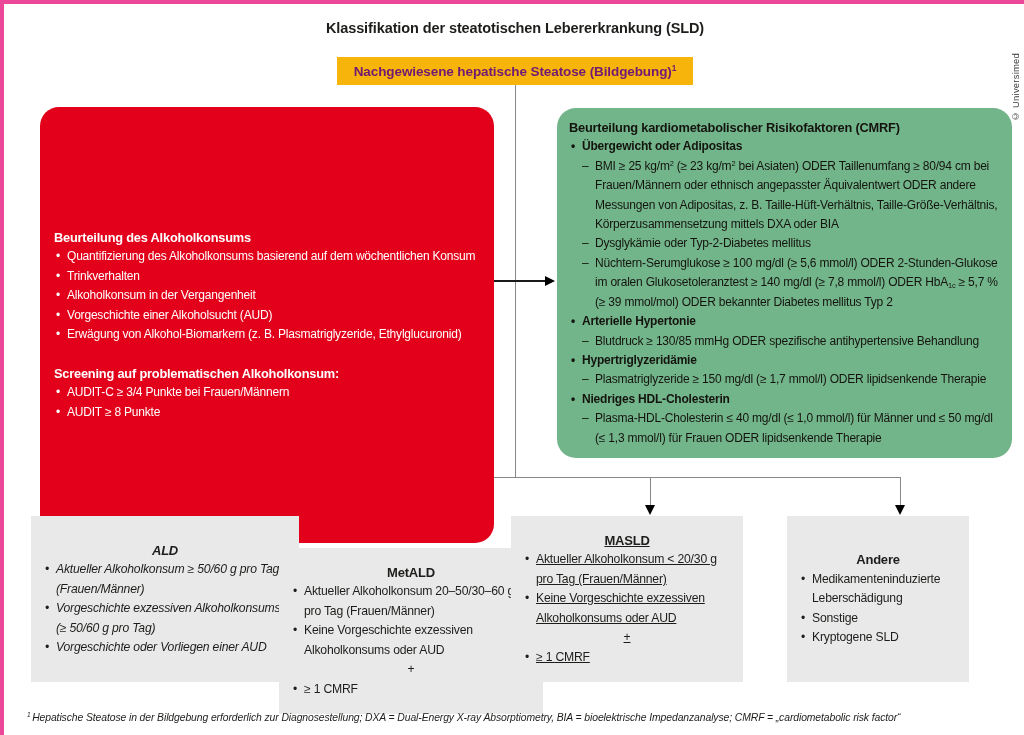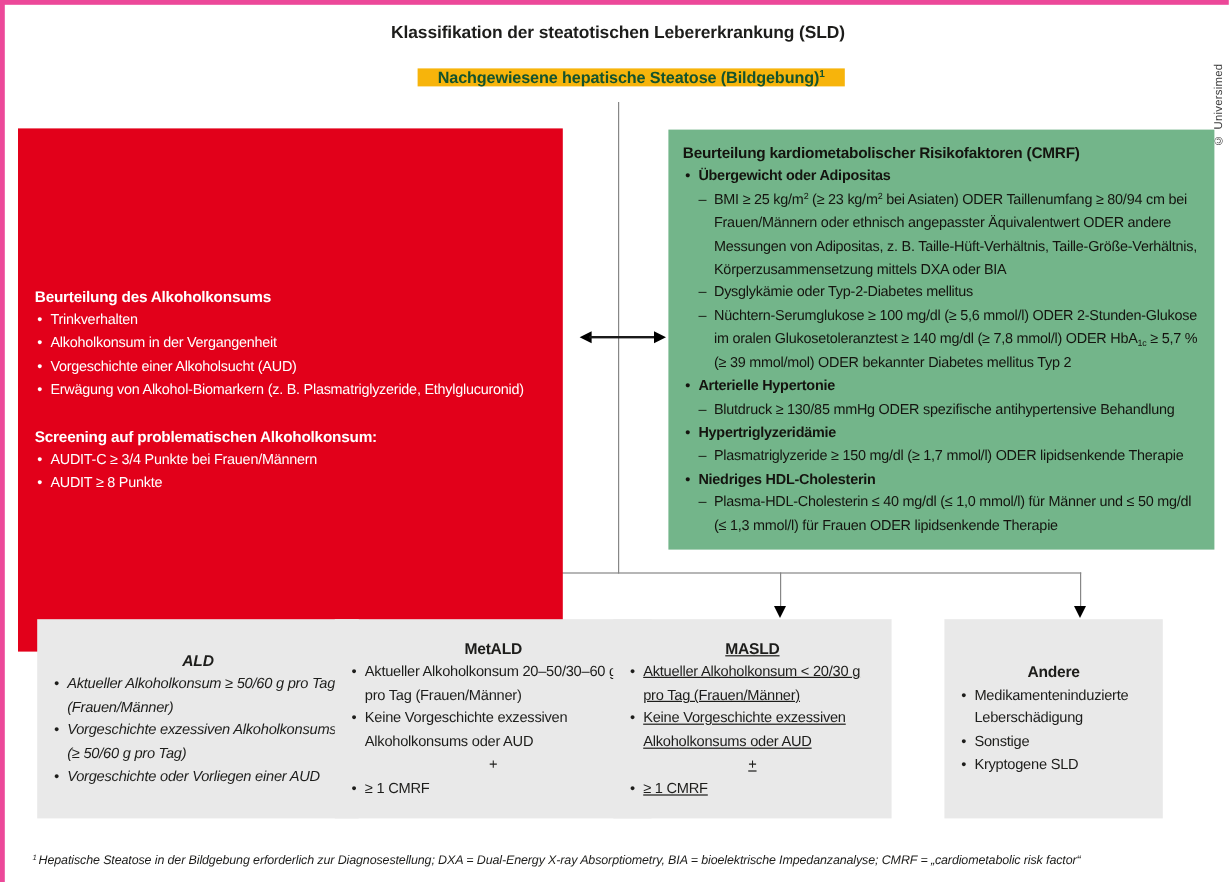--- a/index.html
+++ b/index.html
@@ -16,24 +16,24 @@
   .main-title{
     position:absolute;left:0;right:0;top:16px;text-align:center;
     font-size:14.5px;font-weight:bold;letter-spacing:-0.1px;
   }
   .copyright{
     position:absolute;top:8px;right:5px;height:110px;
     writing-mode:vertical-rl;transform:rotate(180deg);
     font-size:9.5px;color:#3c3c3c;letter-spacing:0.2px;
   }
   .steatosis-box{
-    position:absolute;left:333px;top:53px;width:356px;height:15px;
+    position:absolute;left:333px;top:53px;width:356px;height:28px;
     background:var(--yellow,#f8b400);
     display:flex;align-items:center;justify-content:center;
-    font-size:13.5px;font-weight:bold;letter-spacing:-0.1px;color:#14532d;margin-left:11px;
+    font-size:13.5px;font-weight:bold;letter-spacing:-0.1px;color:#701a75;
   }
 
   
   .vline{position:absolute;background:var(--line,#878787);width:1.2px;}
   .hline{position:absolute;background:var(--line,#878787);height:1.2px;}
   .center-line{left:511px;top:81px;height:393px;}
   .branch-line{left:139px;top:473px;width:758px;}
   .stub{top:473px;height:29px;}
   .stub-1{left:138.5px;} .stub-2{left:390.5px;} .stub-3{left:645.5px;} .stub-4{left:895.5px;}
   .arrow-down{
@@ -46,24 +46,24 @@
   .dbl-arrow{position:absolute;left:479px;top:271px;width:72px;height:12px;}
   .dbl-arrow .line{position:absolute;left:8px;right:8px;top:5.2px;height:1.6px;background:#1a1a1a;}
   .dbl-arrow .head-l{position:absolute;left:0;top:1px;width:0;height:0;
     border-top:5px solid transparent;border-bottom:5px solid transparent;border-right:10px solid #000;}
   .dbl-arrow .head-r{position:absolute;right:0;top:1px;width:0;height:0;
     border-top:5px solid transparent;border-bottom:5px solid transparent;border-left:10px solid #000;}
 
   
   .panel{
     position:absolute;display:flex;flex-direction:column;justify-content:center;
-    font-size:12px;line-height:19.4px;letter-spacing:-0.2px;
+    font-size:12px;line-height:19.4px;letter-spacing:-0.2px;border-radius:19px;
   }
   .alcohol-panel{
-    left:11px;top:103px;width:454px;height:436px;
+    left:36px;top:103px;width:454px;height:436px;
     background:var(--red,#e2001a);color:#fff;padding:2px 14px;box-sizing:border-box;
   }
   .cmrf-panel{
     left:553px;top:104px;width:455px;height:350px;
     background:var(--green,#73b58a);color:#14140f;padding:0 12px;box-sizing:border-box;
   }
   .p-title{font-weight:bold;font-size:12.8px;}
   .spacer-line{height:19.4px;}
   .li{position:relative;padding-left:13px;}
   .li::before{content:"\2022";position:absolute;left:2px;}
@@ -72,21 +72,21 @@
   .g-sub::before{content:"\2013";position:absolute;left:0;}
 
   
   .outcome{
     position:absolute;top:512px;height:166px;background:var(--gray_box,#e9e9e9);
     display:flex;flex-direction:column;justify-content:center;
     font-size:12.2px;line-height:19.5px;letter-spacing:-0.2px;
     padding:0 12px;box-sizing:border-box;color:#1d1d1b;
   }
   .o-1{left:27px;width:268px;font-style:italic;}
-  .o-2{left:275px;width:264px;}
+  .o-2{left:275px;width:264px;margin-top:32px;}
   .o-3{left:507px;width:232px;text-decoration:underline;}
   .o-4{left:783px;width:182px;}
   .o-title{font-weight:bold;font-size:13px;text-align:center;}
   .plus-line{text-align:center;}
 
   .footnote{
     position:absolute;left:23px;top:708px;right:30px;
     font-size:10.4px;font-style:italic;letter-spacing:-0.1px;color:#1d1d1b;
   }
 </style>
@@ -113,20 +113,21 @@
   <div class="vline stub stub-2"></div>
   <div class="vline stub stub-3"></div>
   <div class="vline stub stub-4"></div>
   <div class="arrow-down ad-1"></div>
   <div class="arrow-down ad-2"></div>
   <div class="arrow-down ad-3"></div>
   <div class="arrow-down ad-4"></div>
 
   <div class="panel alcohol-panel">
     <div class="p-title">Beurteilung des Alkoholkonsums</div>
+    <div class="li">Quantifizierung des Alkoholkonsums basierend auf dem wöchentlichen Konsum</div>
     <div class="li">Trinkverhalten</div>
     <div class="li">Alkoholkonsum in der Vergangenheit</div>
     <div class="li">Vorgeschichte einer Alkoholsucht (AUD)</div>
     <div class="li">Erwägung von Alkohol-Biomarkern (z. B. Plasmatriglyzeride, Ethylglucuro­nid)</div>
     <div class="spacer-line"></div>
     <div class="p-title">Screening auf problematischen Alkoholkonsum:</div>
     <div class="li">AUDIT-C ≥ 3/4 Punkte bei Frauen/Männern</div>
     <div class="li">AUDIT ≥ 8 Punkte</div>
   </div>
 

